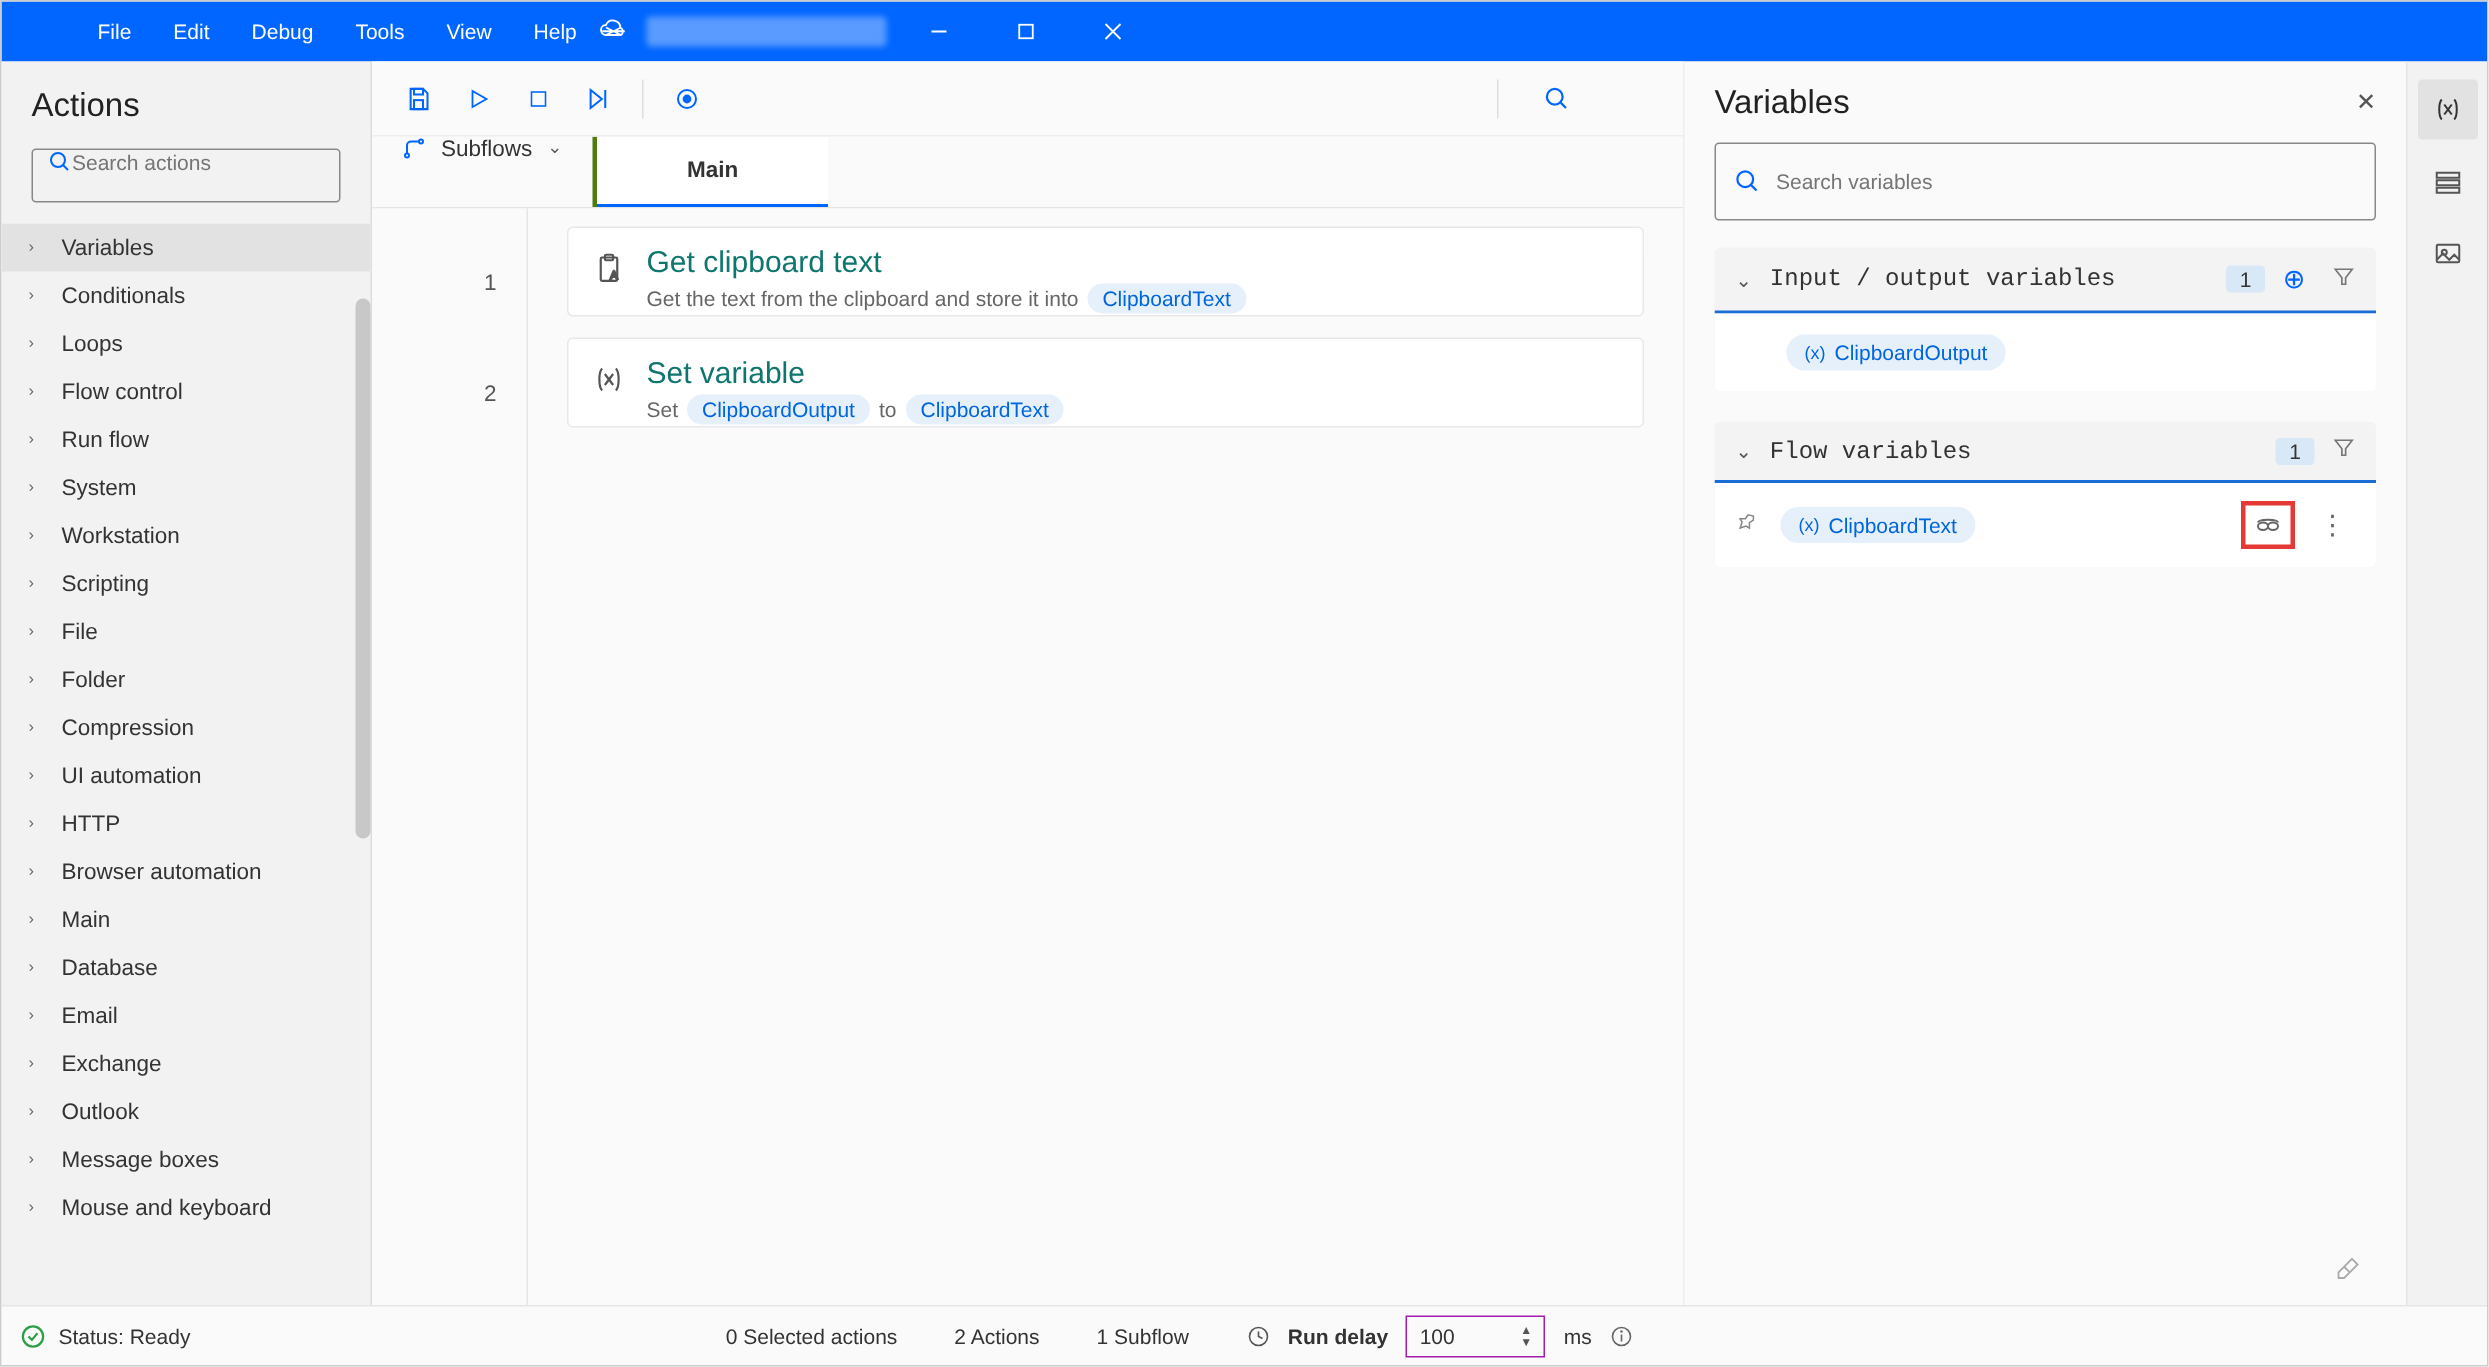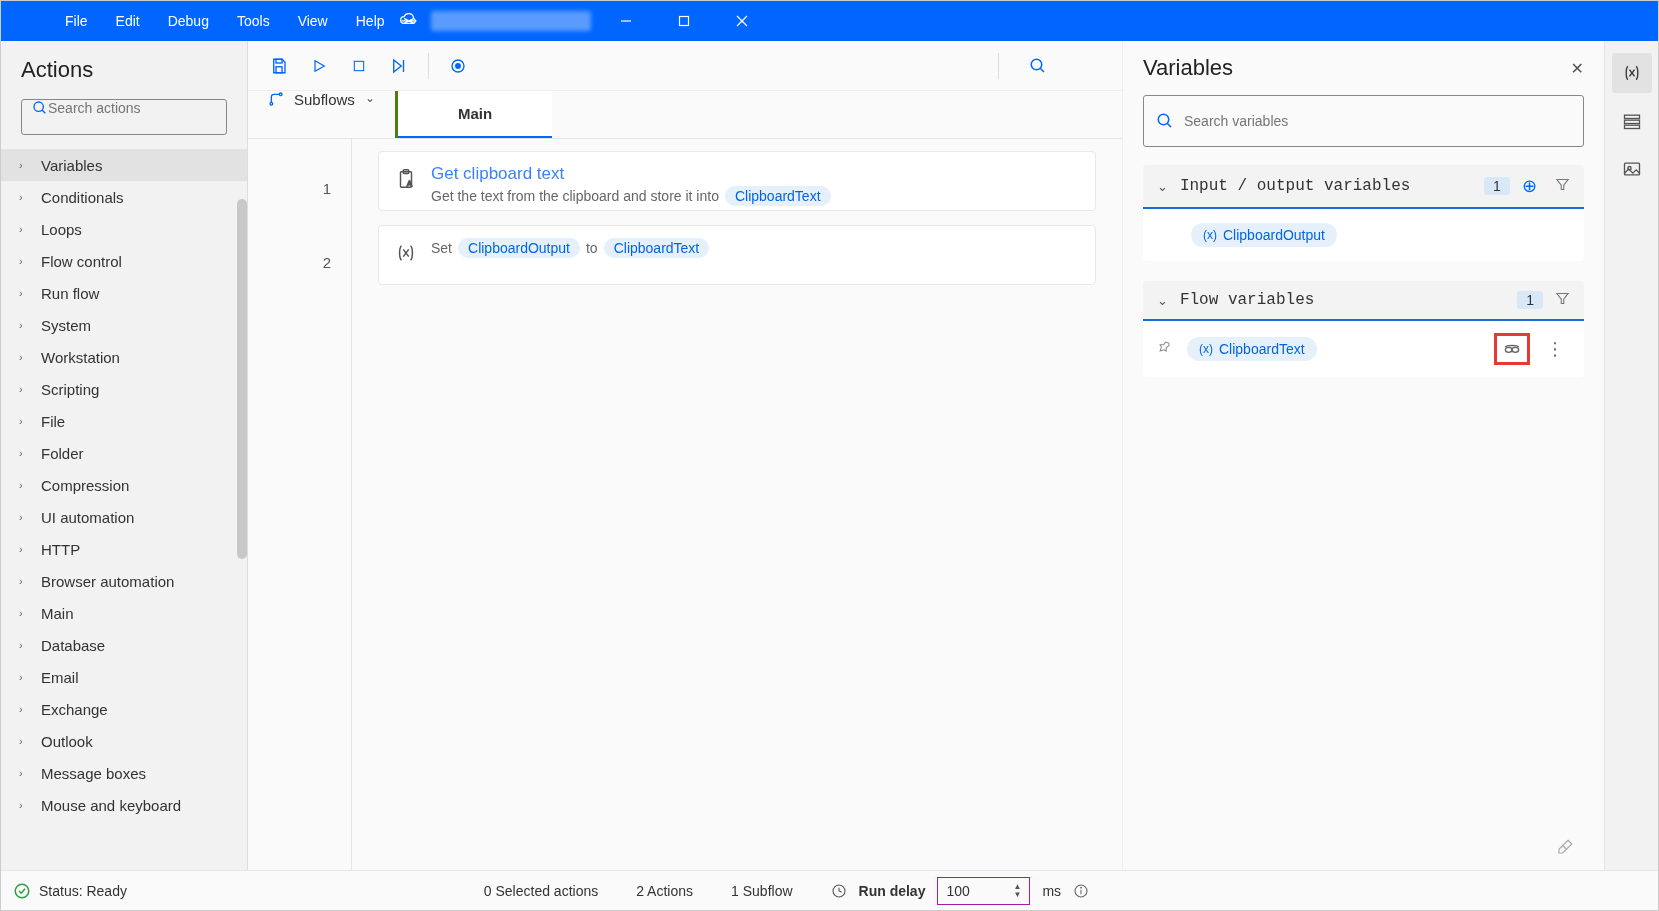--- a/index.html
+++ b/index.html
@@ -43,21 +43,21 @@
 .subflow-toggle .chev { font-size: 12px; color: #555; }
 .tab { padding: 0 60px; display: flex; align-items: center; font-size: 15px; color: #333; border-bottom: 2px solid #0066ff; cursor: pointer; background: #fff; font-weight: bold; }
 
 .flow-area { flex: 1; display: flex; background: #fafafa; }
 .line-gutter { width: 104px; border-right: 1px solid #e5e5e5; padding-top: 12px; }
 .line-num { text-align: right; padding-right: 20px; font-size: 15px; color: #555; height: 74px; display: flex; align-items: center; justify-content: flex-end; }
 .steps { flex: 1; padding: 12px 26px; }
 .step-card { background: #fff; border: 1px solid #e8e8e8; border-radius: 4px; padding: 12px 16px; margin-bottom: 14px; display: flex; align-items: flex-start; gap: 14px; height: 60px; }
 .step-icon { width: 22px; height: 22px; color: #555; margin-top: 4px; flex-shrink: 0; }
 .step-body { flex: 1; }
-.step-title { font-size: 17px; color: #3b82f6; margin-bottom: 2px; }
+.step-title { font-size: 20px; color: #0f766e; margin-bottom: 2px; }
 .step-desc { font-size: 14px; color: #666; display: flex; align-items: center; gap: 6px; flex-wrap: wrap; }
 .var-pill { background: #e6f0fb; color: #0066dd; padding: 2px 10px; border-radius: 12px; font-size: 14px; }
 
 
 .vars-panel { width: 482px; background: #fafafa; border-left: 1px solid #eee; display: flex; flex-direction: column; padding: 0; }
 .vars-header { display: flex; align-items: center; justify-content: space-between; padding: 14px 20px 10px; }
 .vars-header h2 { font-size: 22px; color: #222; font-weight: 400; }
 .vars-close { cursor: pointer; color: #555; font-size: 16px; }
 .vars-search { margin: 4px 20px 18px; height: 52px; border: 1px solid #888; border-radius: 3px; display: flex; align-items: center; padding: 0 12px; gap: 10px; }
 .vars-search input { border: none; background: transparent; outline: none; flex: 1; font-size: 14px; }
@@ -315,20 +315,21 @@
         </div>
         <div class="step-card">
           <span class="step-icon">
             <svg width="22" height="22" viewBox="0 0 24 24" fill="none" stroke="#555" stroke-width="1.6">
                 <path d="M7 4c-2 2-2 6-2 8s0 6 2 8M17 4c2 2 2 6 2 8s0 6-2 8"></path>
                 <line x1="9" y1="8" x2="15" y2="16"></line>
                 <line x1="15" y1="8" x2="9" y2="16"></line>
               </svg>
           </span>
           <div class="step-body">
+            <div class="step-title">Set variable</div>
             <div class="step-desc">
               <span>Set</span>
               <span class="var-pill">ClipboardOutput</span>
               <span>to</span>
               <span class="var-pill">ClipboardText</span>
             </div>
           </div>
         </div>
       </div>
     </div>

